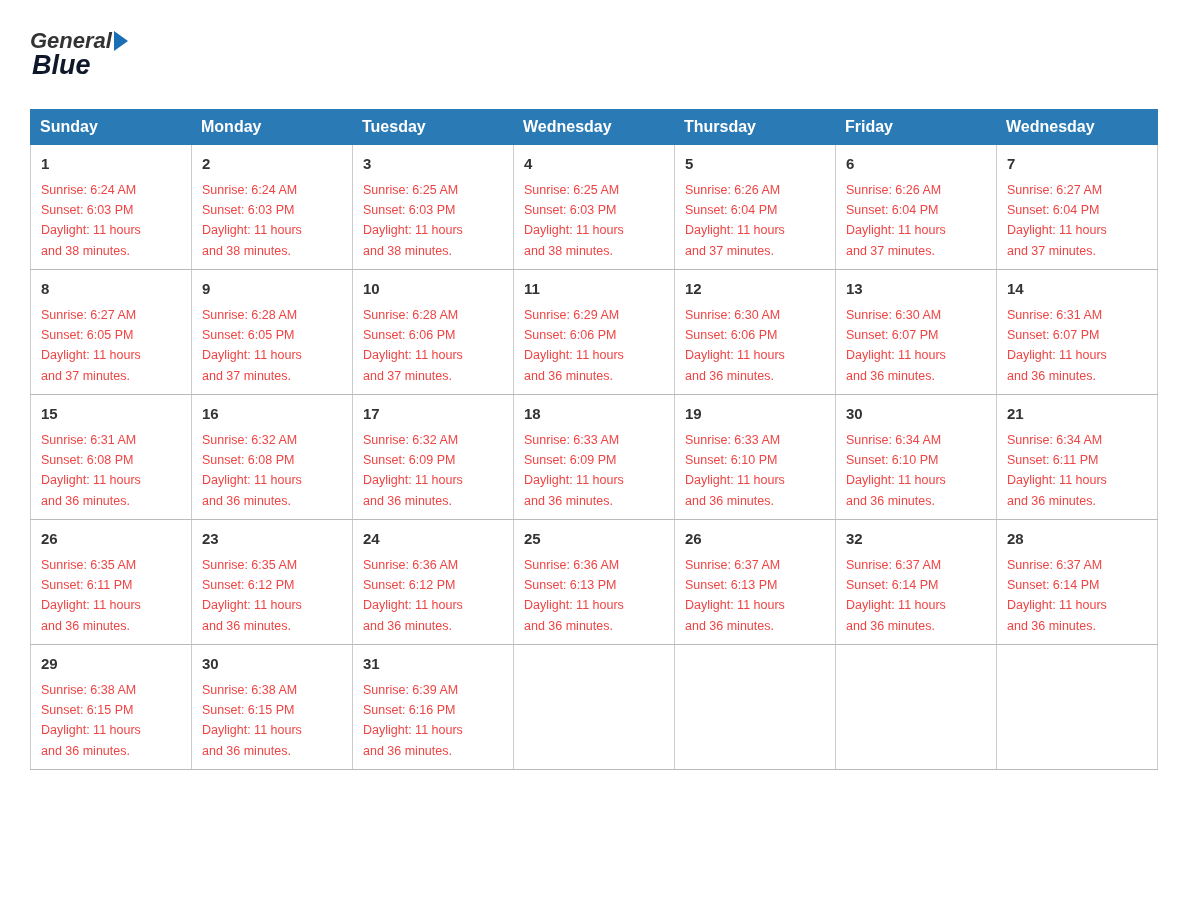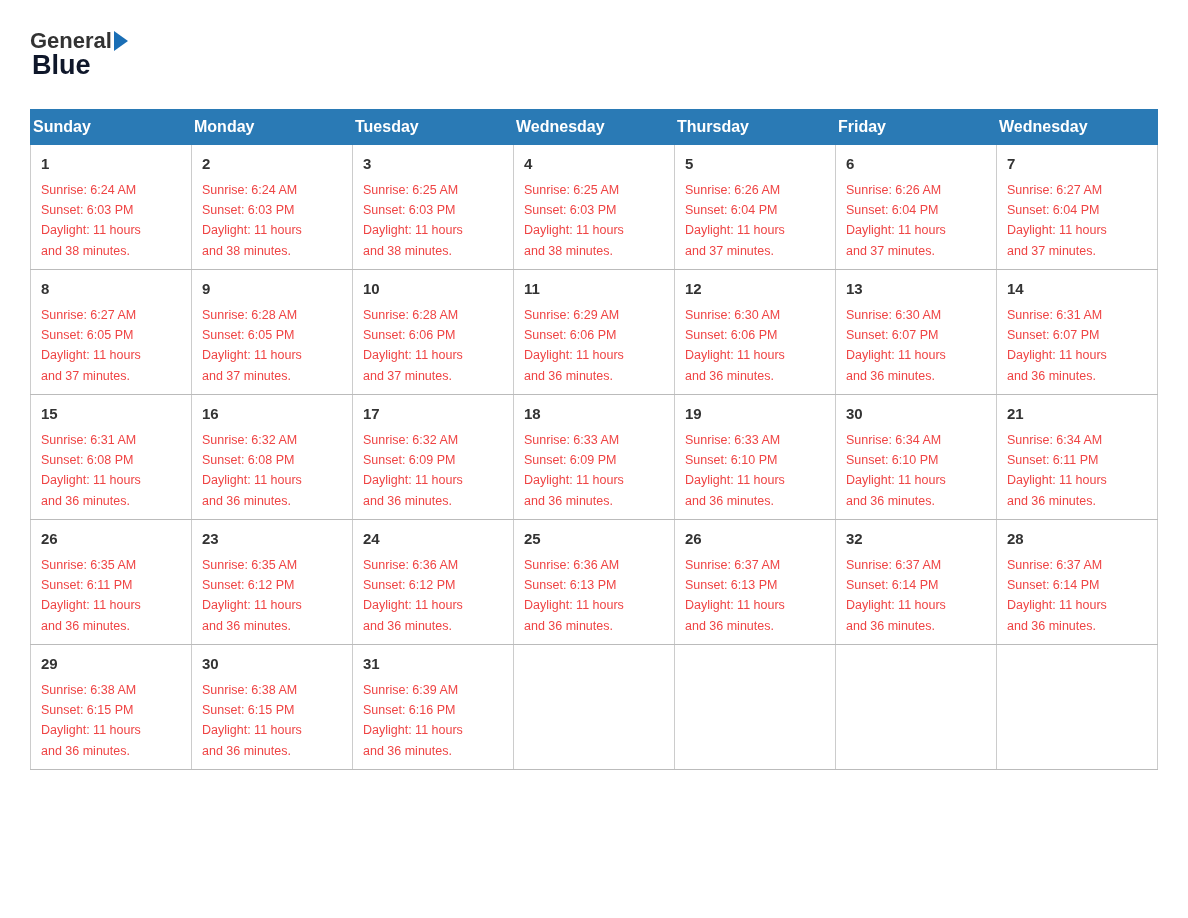--- a/index.html
+++ b/index.html
@@ -8,20 +8,21 @@
       background: #fff;
       width: 1188px;
       min-height: 918px;
       padding: 20px 30px;
     }
     .header {
       display: flex;
       align-items: center;
       justify-content: space-between;
       margin-bottom: 28px;
+      font-style: italic;
     }
     .logo {
       display: flex;
       flex-direction: column;
       align-items: flex-start;
       margin-top: 10px;
     }
     .logo-text {
       font-size: 22px;
       font-weight: bold;
@@ -66,21 +67,21 @@
     .calendar {
       width: 100%;
       border-collapse: collapse;
       margin-top: 12px;
     }
     .calendar th {
       background-color: #2a7ab5;
       color: #fff;
       font-size: 16px;
       font-weight: 600;
-      padding: 8px 2px;
+      padding: 8px 9px;
       text-align: left;
       border: 1px solid #2a7ab5;
     }
     .calendar td {
       vertical-align: top;
       padding: 8px 10px;
       border: 1px solid #ccc;
       width: calc(100% / 7);
       min-height: 100px;
       font-size: 13px;

